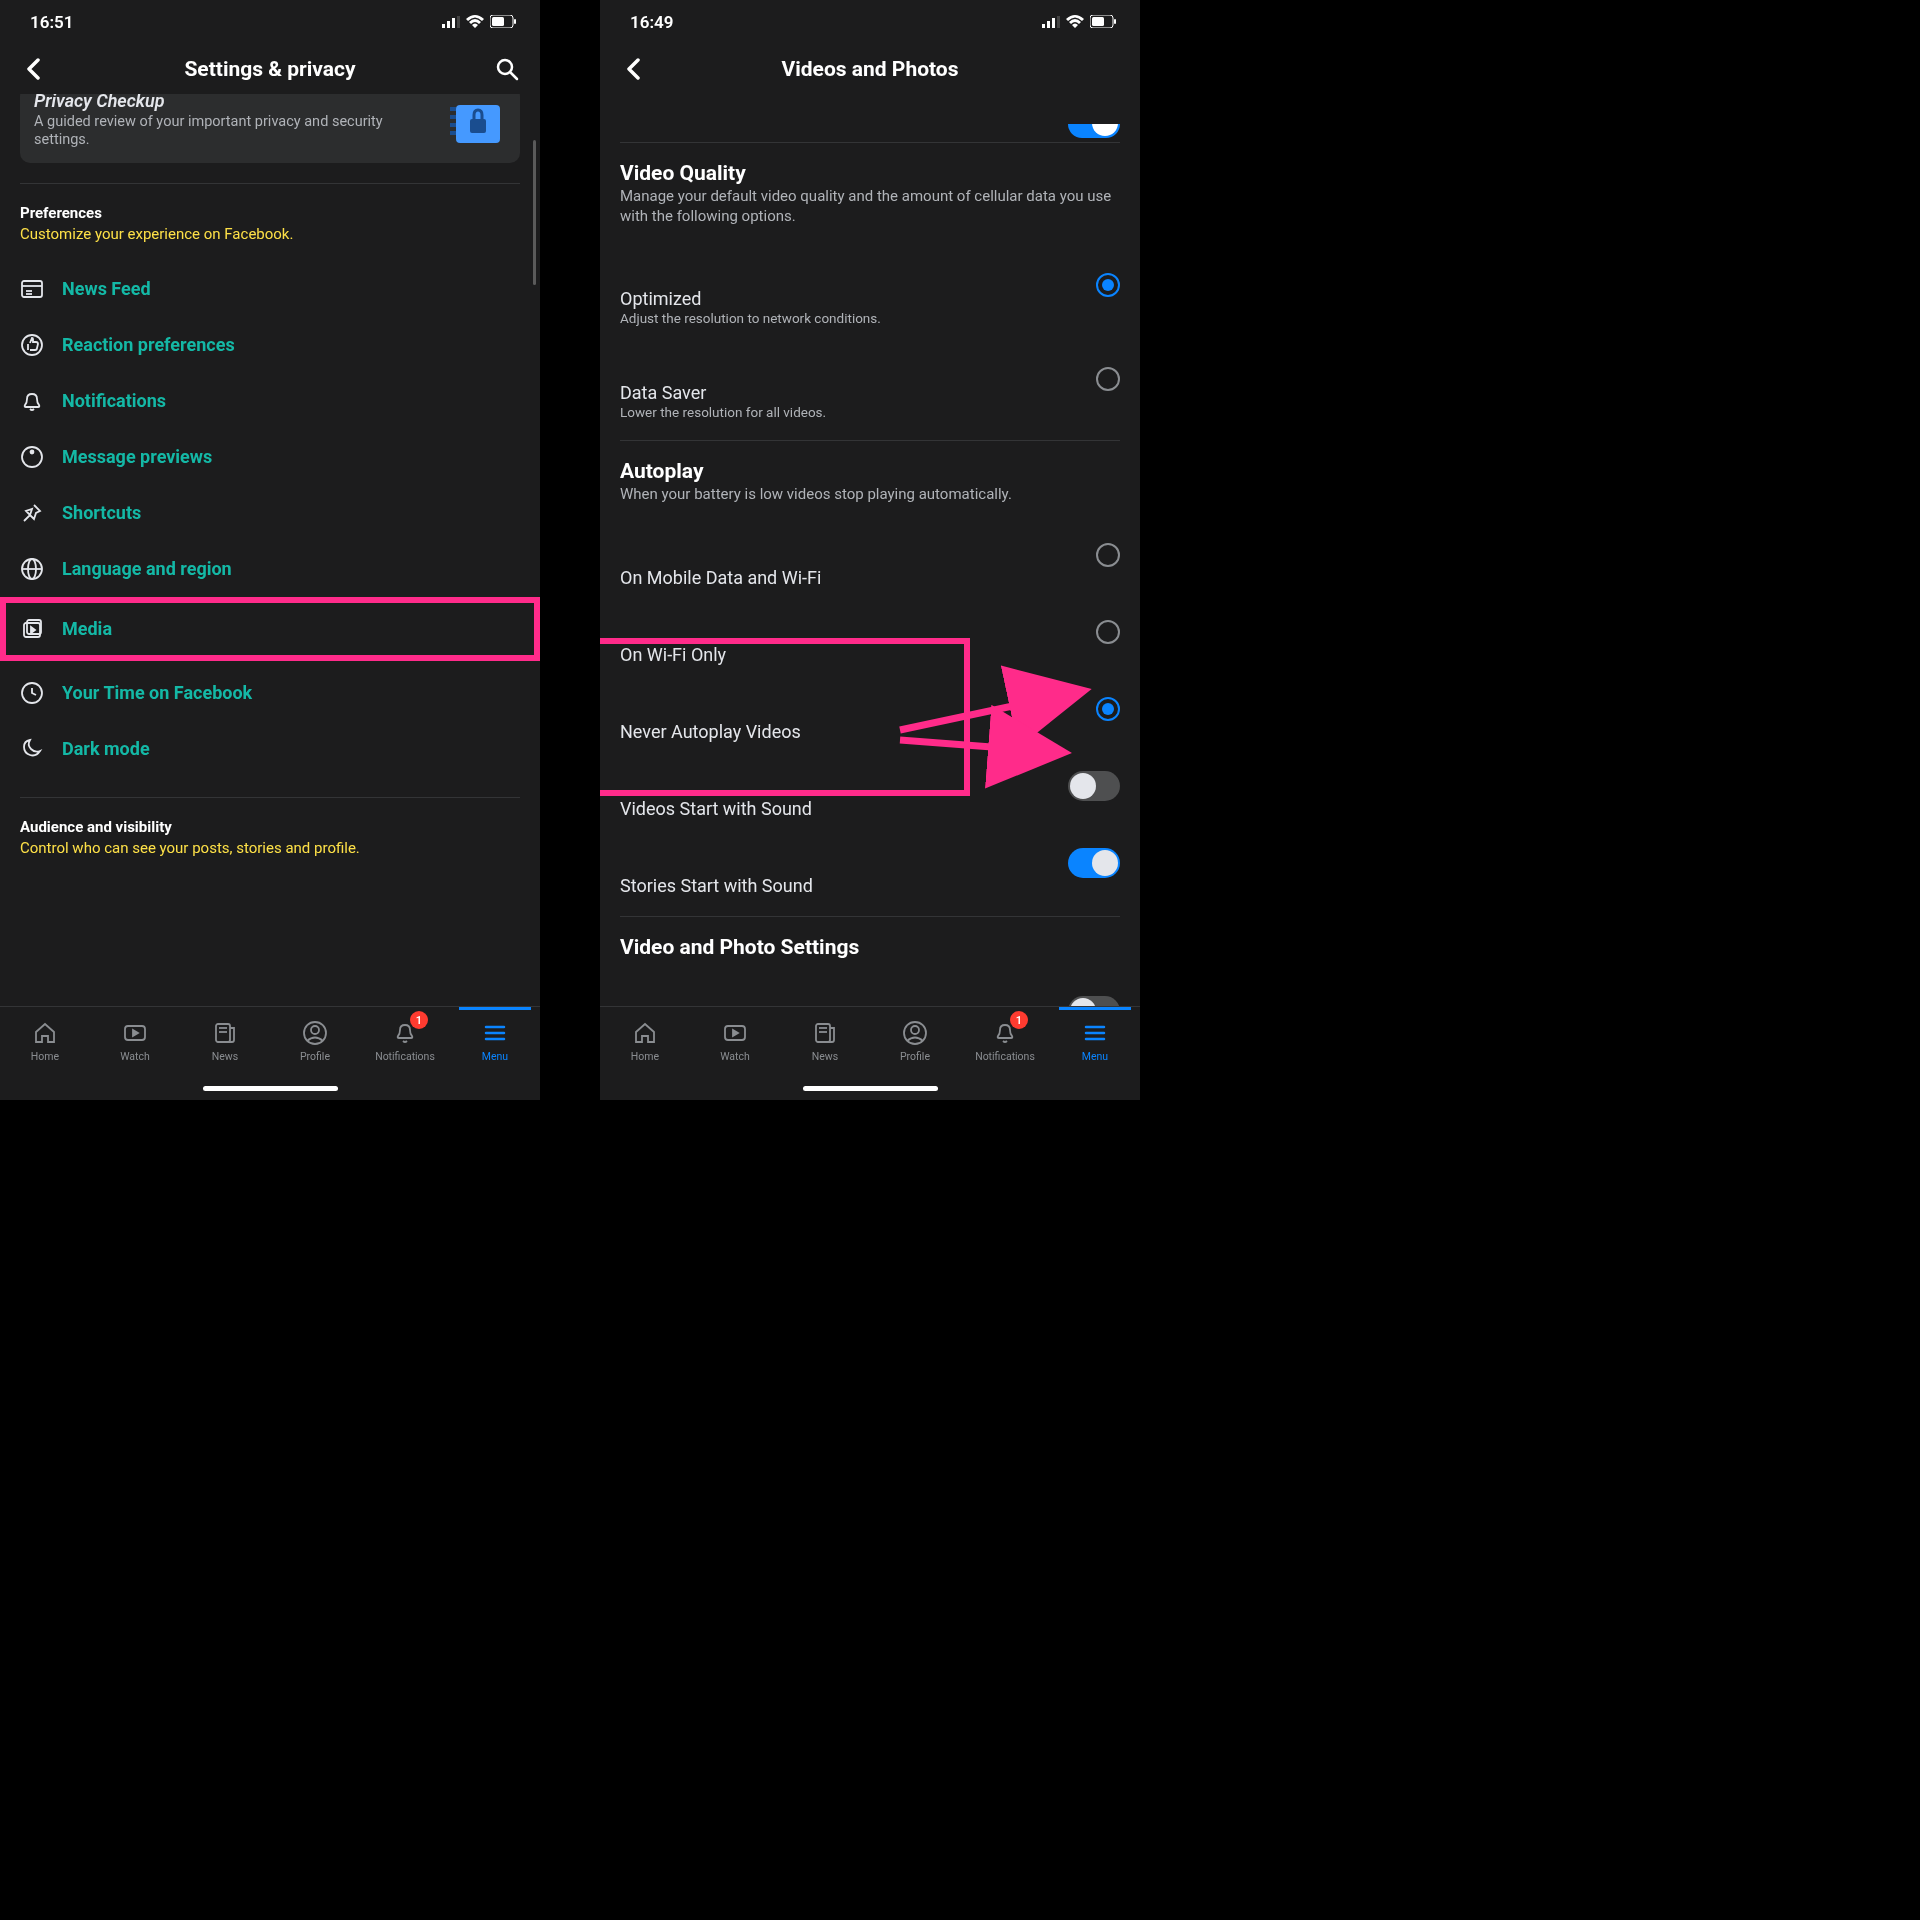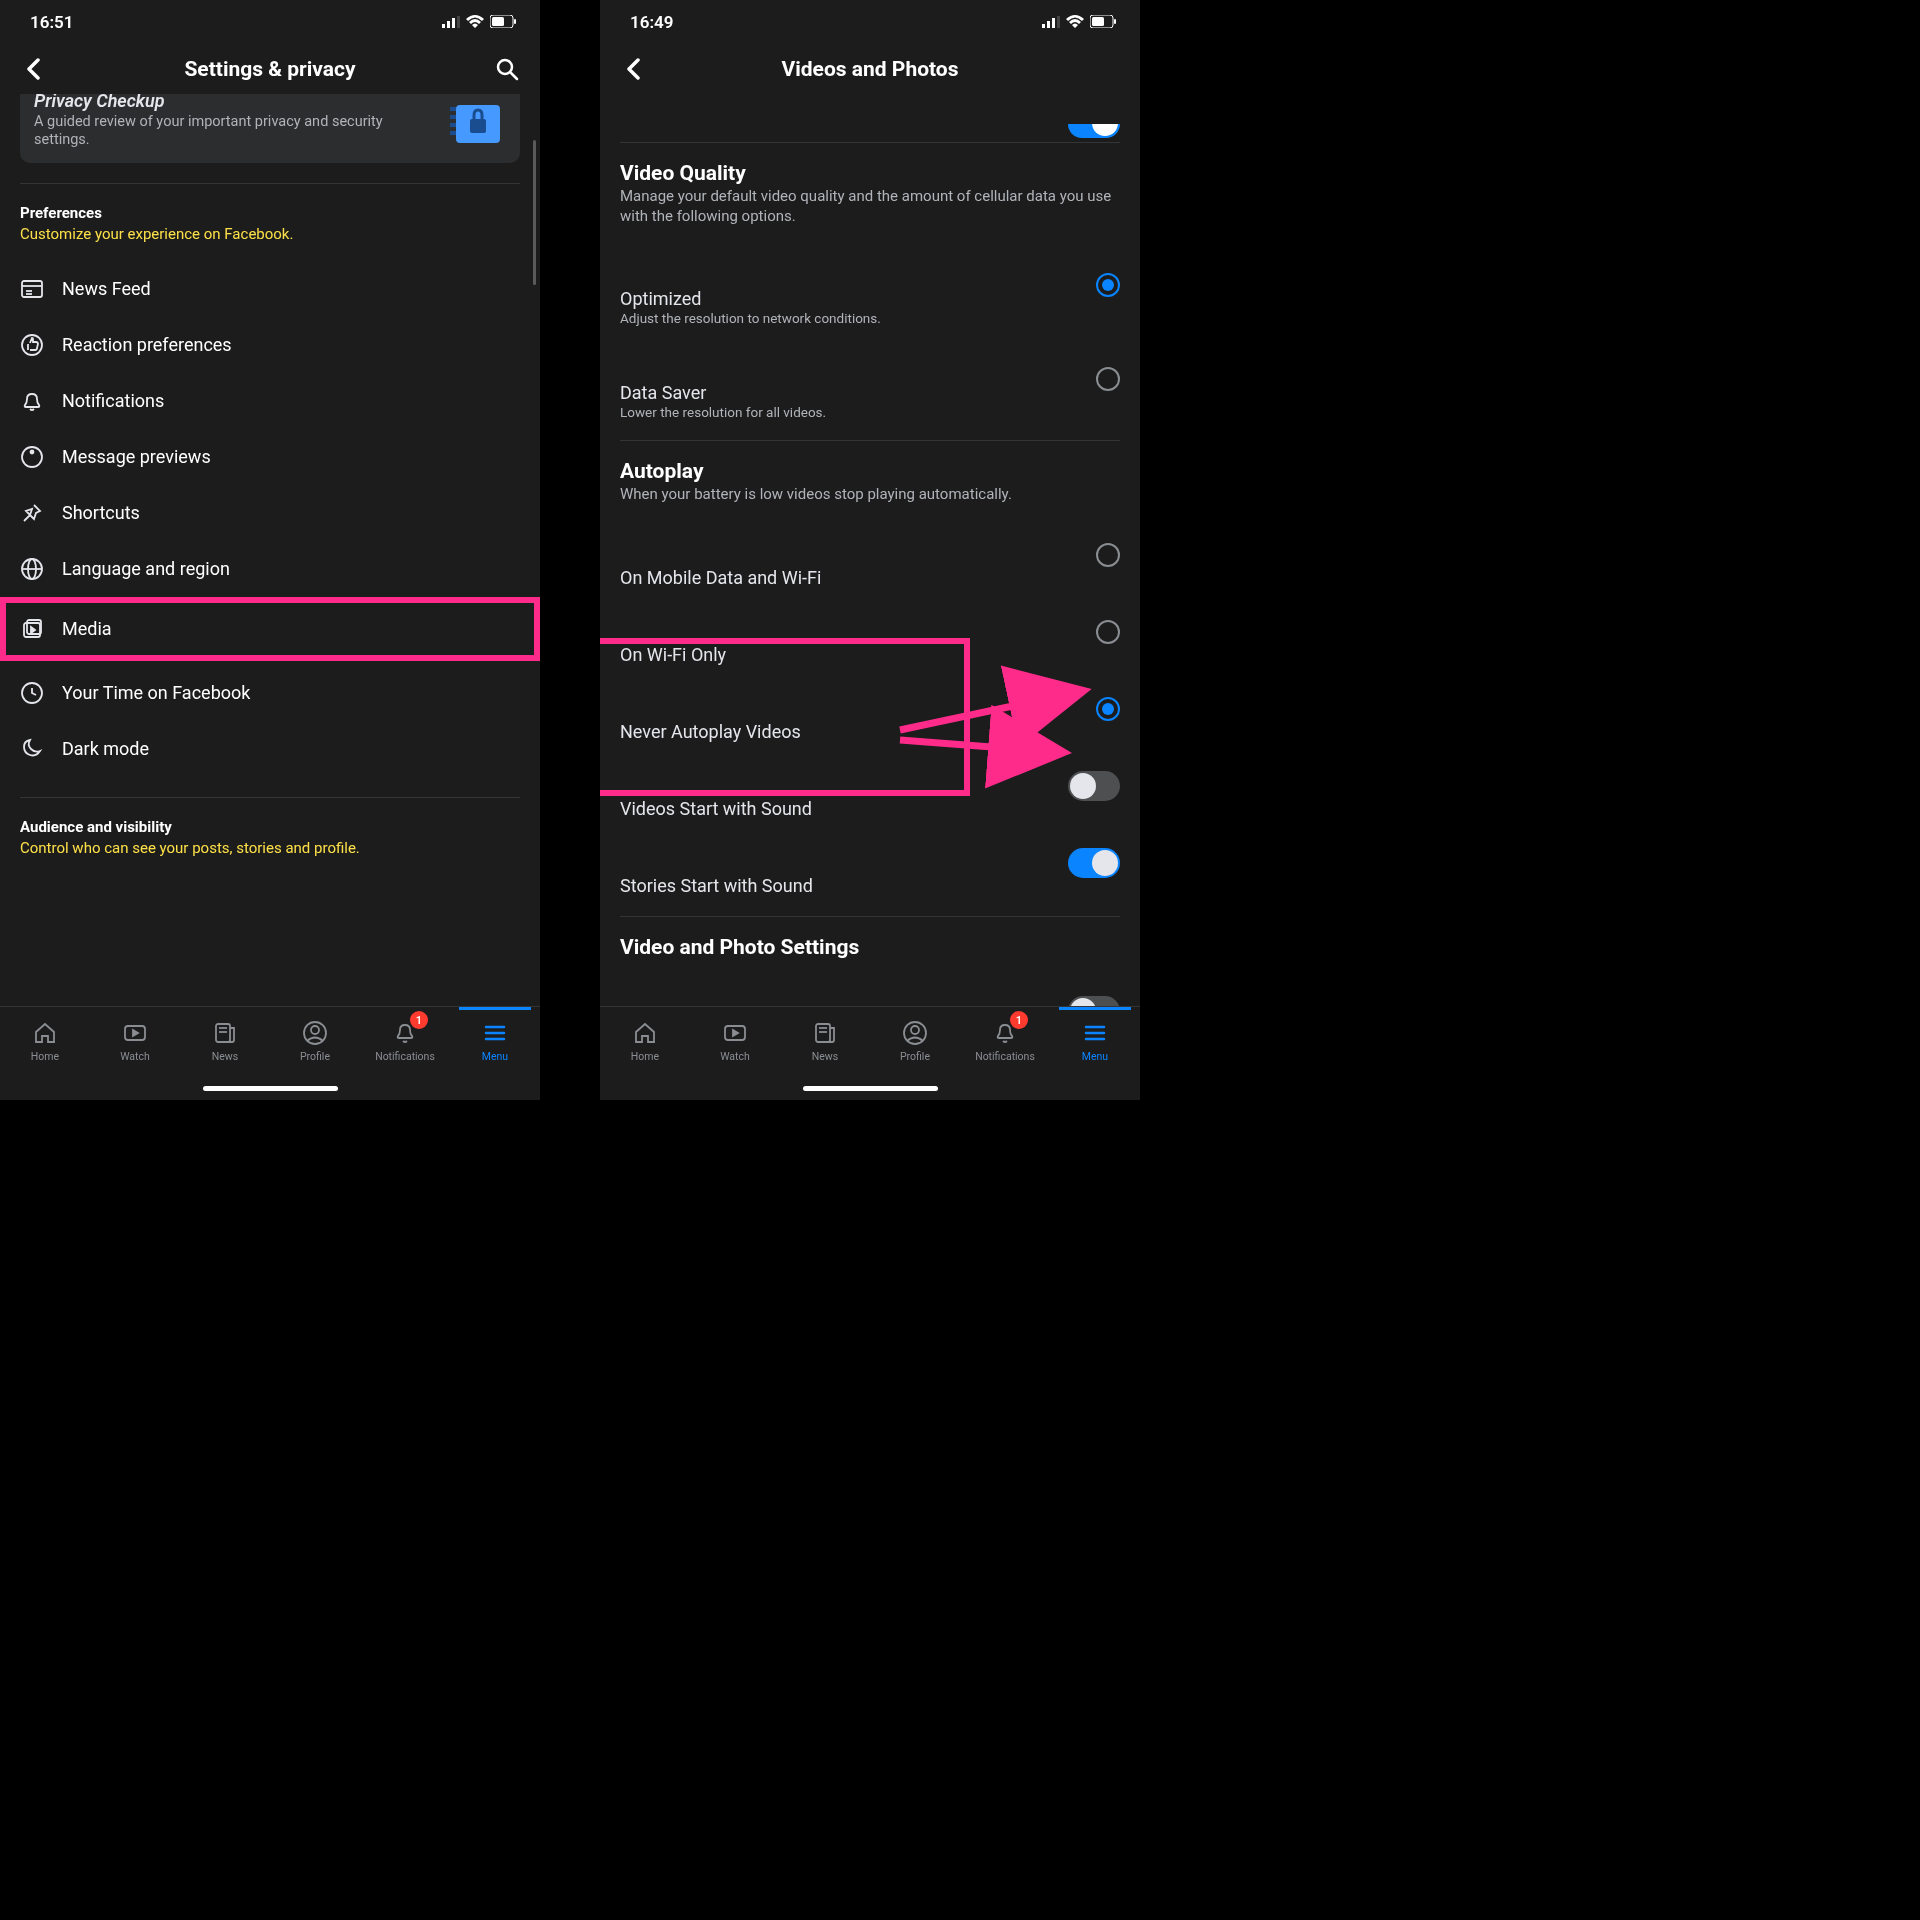--- a/index.html
+++ b/index.html
@@ -128,22 +128,22 @@
 .menu-icon {
   width: 24px;
   height: 24px;
   display: flex;
   align-items: center;
   justify-content: center;
   flex-shrink: 0;
 }
 .menu-label {
   font-size: 18px;
-  color: #ffffff;
-  font-weight: 400;
+  color: #14b8a6;
+  font-weight: 700;
 }
 .highlight-box {
   border: 6px solid #ff2b8a;
   margin: 0 -20px;
   padding: 4px 14px;
 }
 .highlight-box .menu-item { height: 44px; }
 
 
 .setting-group {

